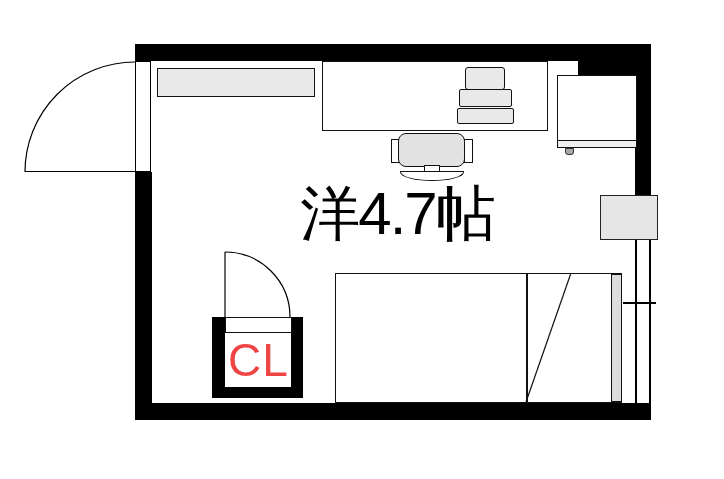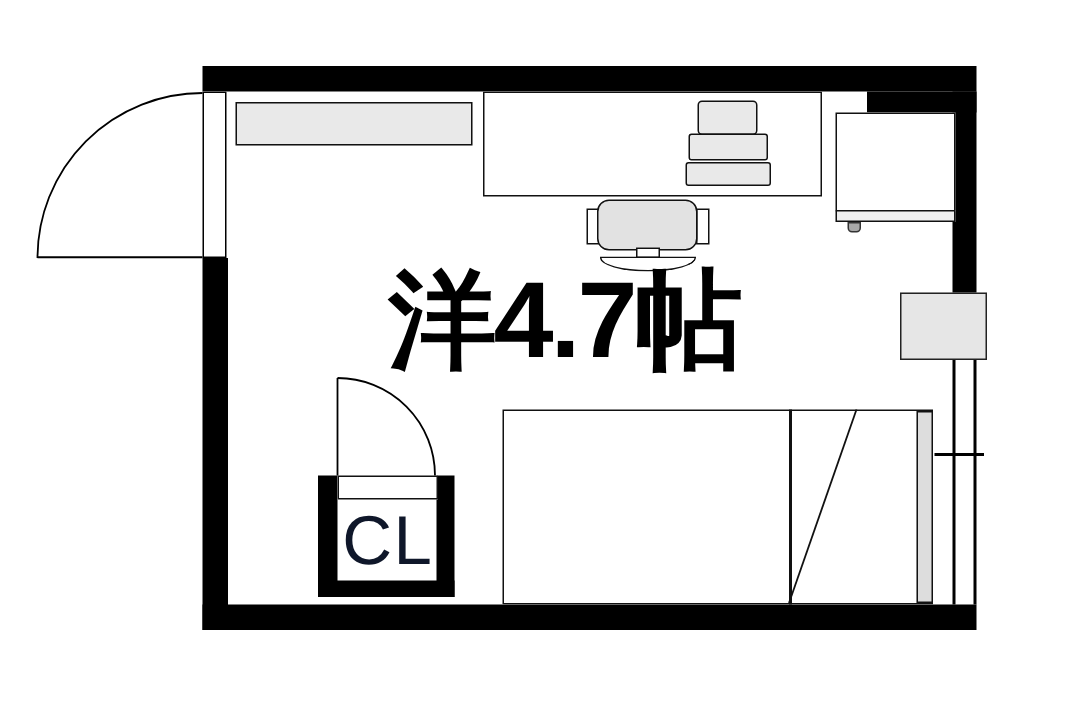--- a/index.html
+++ b/index.html
@@ -5,28 +5,28 @@
   html,body{margin:0;padding:0;background:#ffffff;}
   body{font-family:"Liberation Sans","DejaVu Sans",sans-serif;}
   #canvas{position:relative;width:724px;height:479px;background:#ffffff;overflow:hidden;}
   .abs{position:absolute;box-sizing:border-box;}
   .wall{background:#000000;}
   .outline{border:1.5px solid #111111;background:#ffffff;}
   .fill-gray{background:#e9e9e9;}
   .fill-gray2{background:#e2e2e2;}
   svg.overlay{position:absolute;left:0;top:0;pointer-events:none;}
   .room-label{
-    position:absolute;left:376px;top:166px;transform:translateX(-50%);
-    font-size:72px;line-height:96px;font-weight:bold;color:#000;
+    position:absolute;left:397px;top:166px;transform:translateX(-50%);
+    font-size:60px;line-height:96px;font-weight:normal;color:#000;
     white-space:nowrap;letter-spacing:-2px;
   }
   .cl-label{
     position:absolute;left:225px;top:333px;width:67px;height:54px;
     display:flex;align-items:center;justify-content:center;
-    font-size:46px;color:#0f172a;letter-spacing:1px;
+    font-size:46px;color:#ef4444;letter-spacing:1px;
   }
 </style>
 </head>
 <body>
 
 <div id="canvas">
 
   <div class="abs wall" style="left:135px;top:44px;width:516px;height:17px;"></div>
   <div class="abs wall" style="left:578px;top:61px;width:73px;height:14px;"></div>
   <div class="abs wall" style="left:635px;top:61px;width:16px;height:135px;"></div>

